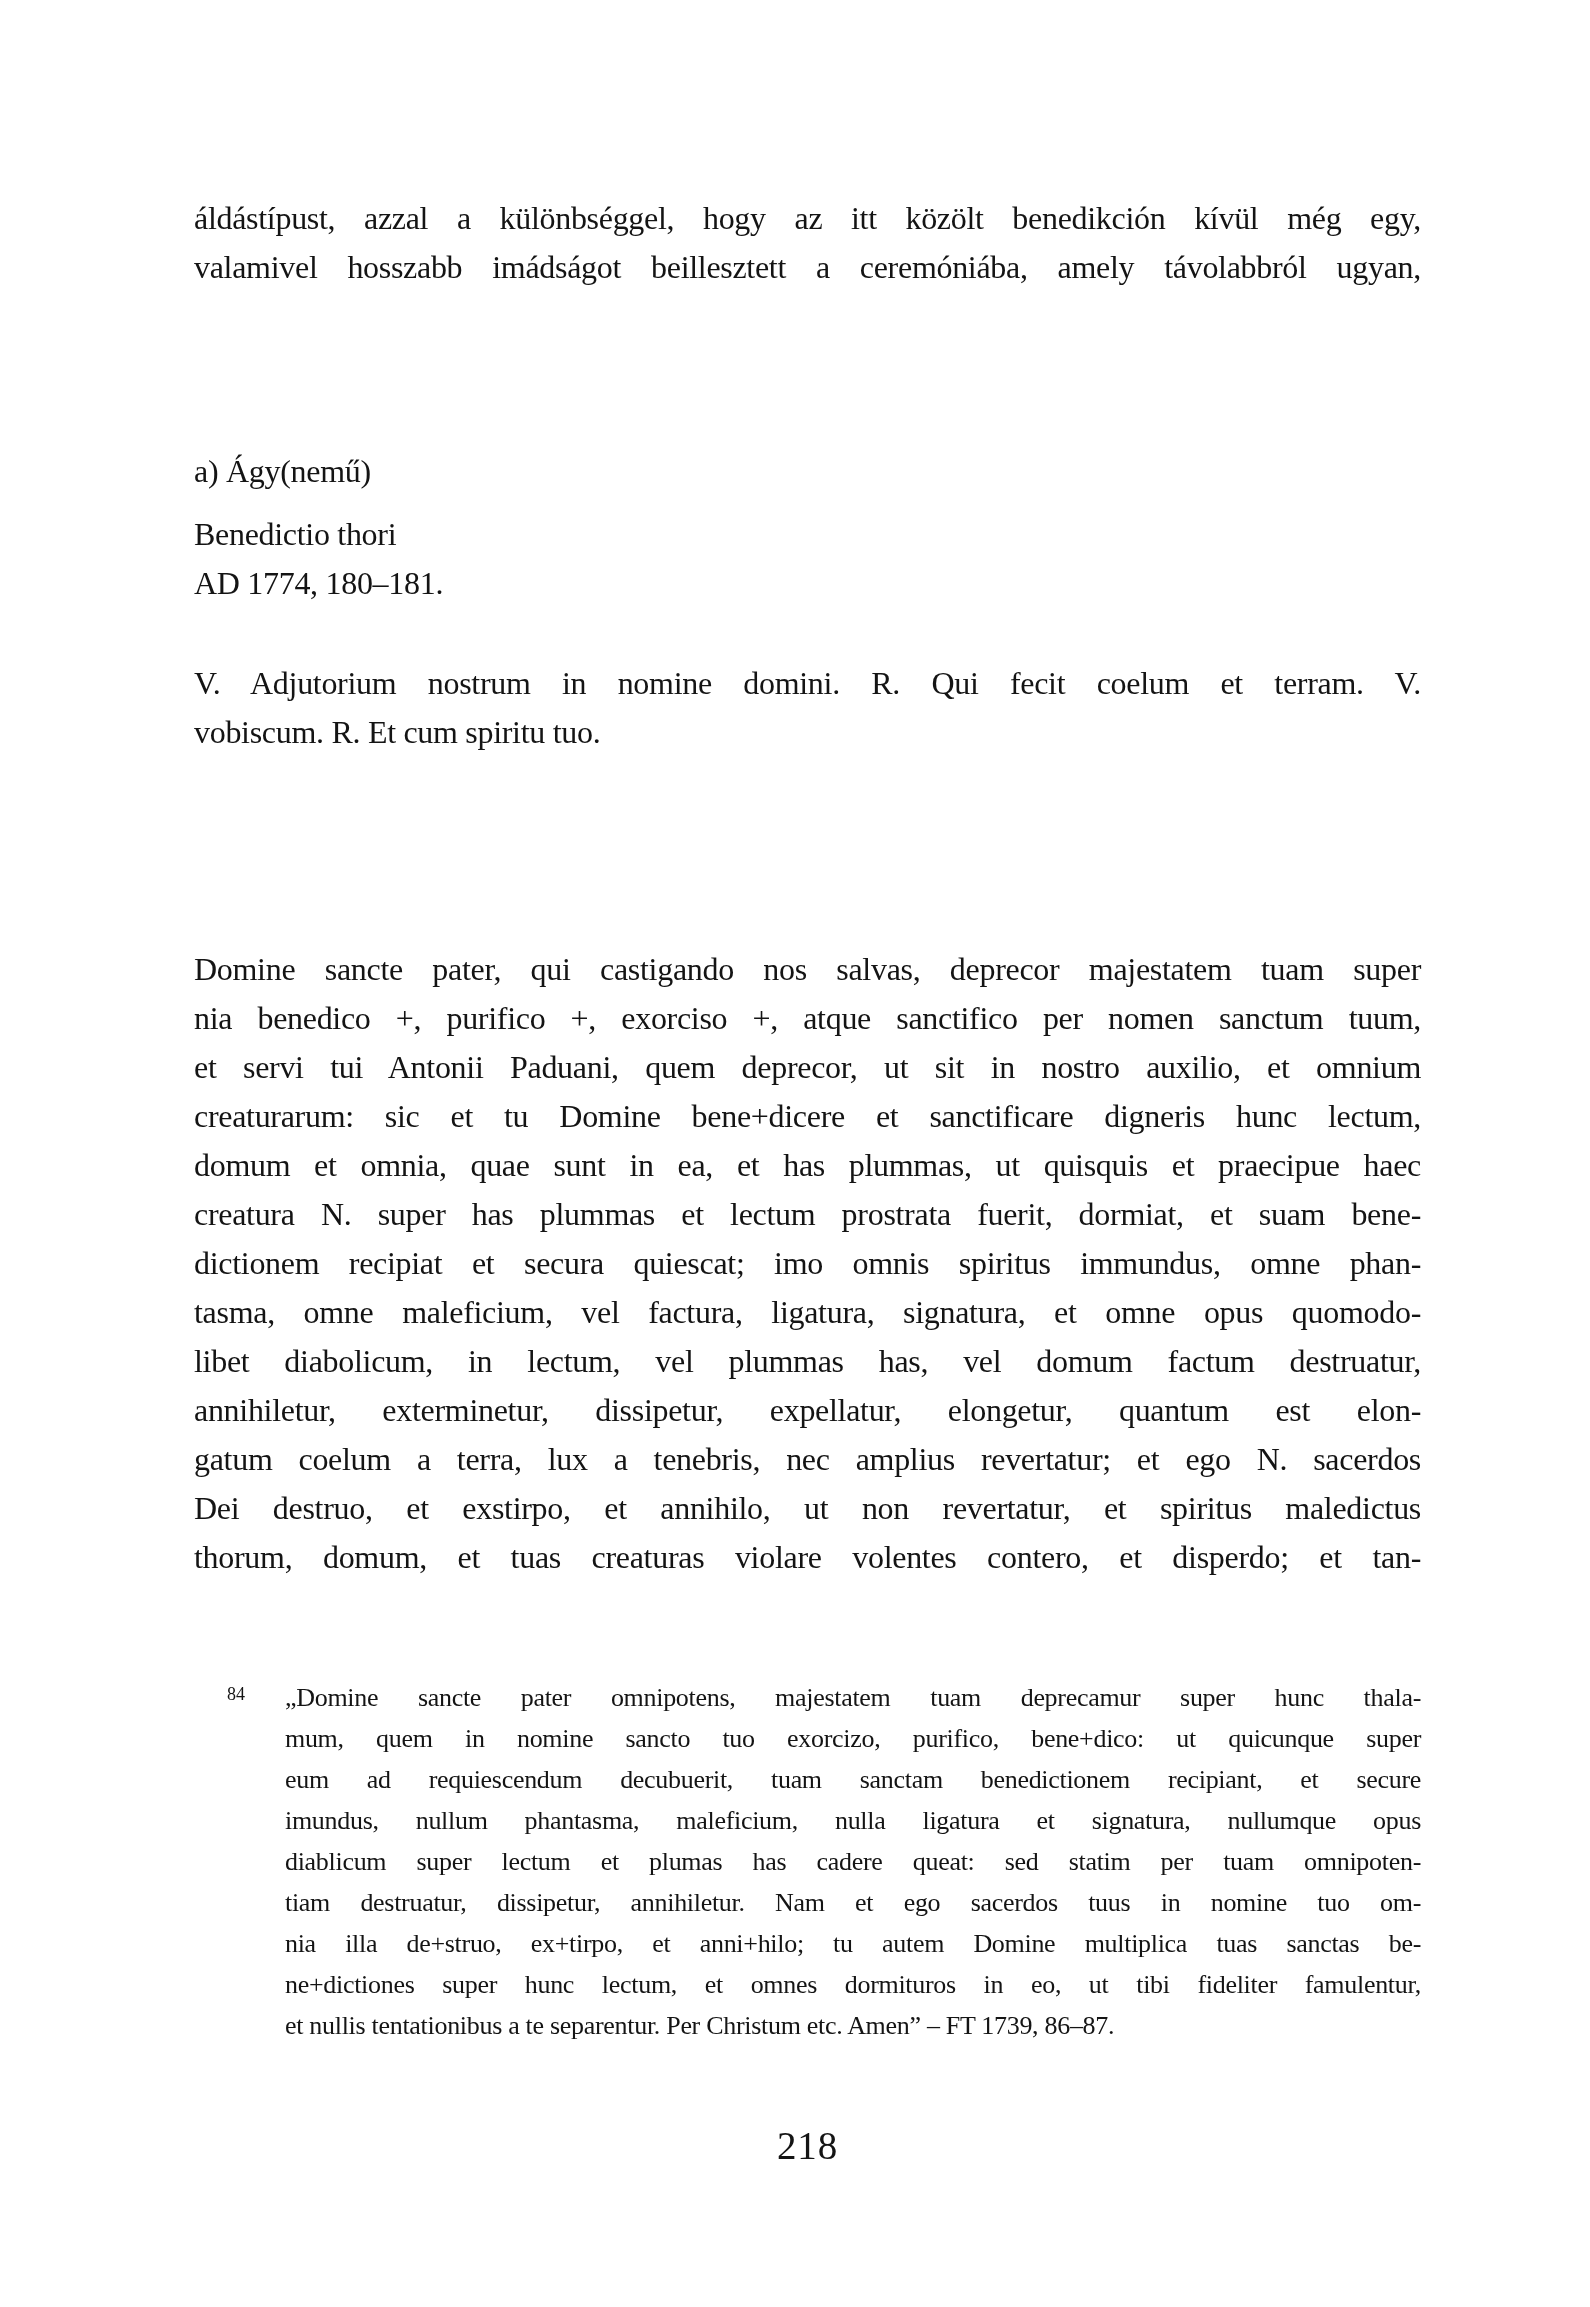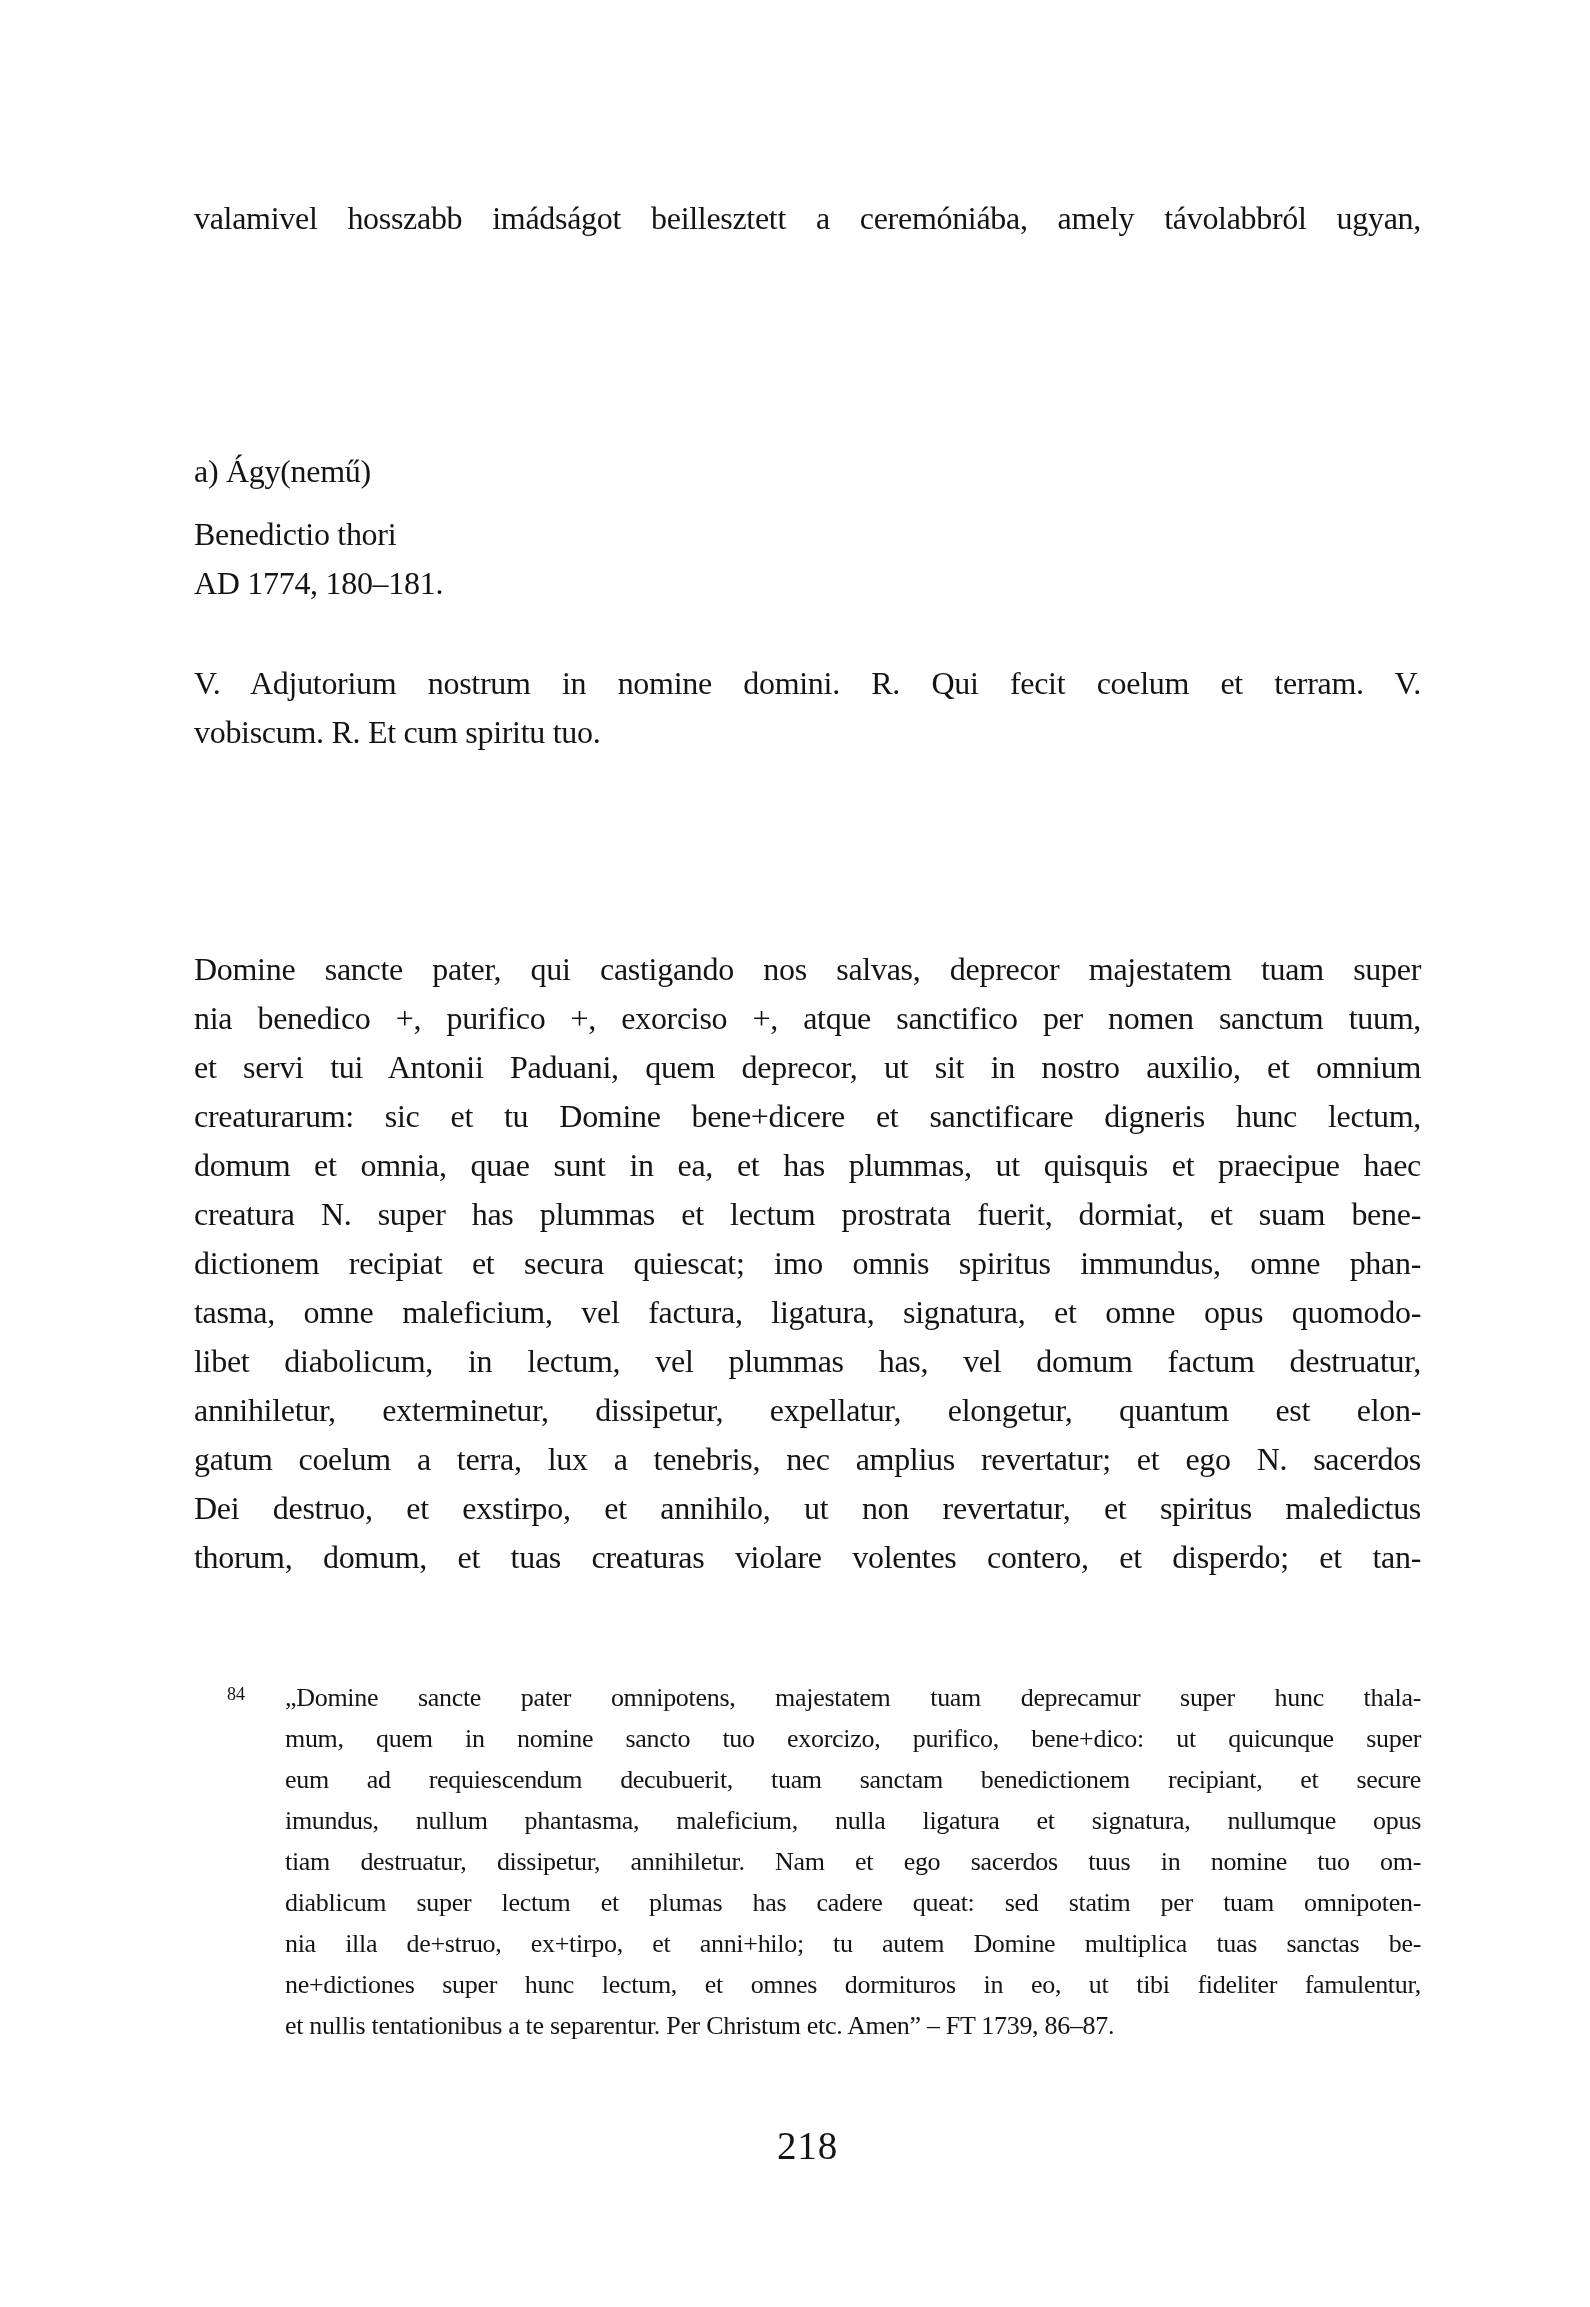--- a/index.html
+++ b/index.html
@@ -34,20 +34,21 @@
   }
   .page-number{top:2123px;text-align:center;font-size:39px;letter-spacing:0.9px;}
 </style>
 </head>
 <body>
 
 <div class="page">
 
   <section class="column body-text intro">
     <div class="just">
+        <div class="line">áldástípust, azzal a különbséggel, hogy az itt közölt benedikción kívül még egy,</div>
         <div class="line">valamivel hosszabb imádságot beillesztett a ceremóniába, amely távolabbról ugyan,</div>
       </div>
   </section>
 
   <section class="column body-text section-heading">
     <div class="line plain">a) Ágy(nemű)</div>
   </section>
 
   <section class="column body-text source">
       <div class="line">Benedictio thori</div>
@@ -78,22 +79,22 @@
       <div class="line">thorum, domum, et tuas creaturas violare volentes contero, et disperdo; et tan-</div>
     </section>
 
   <section class="column fn-text footnote">
     <span class="fn-marker">84</span>
     <div class="just">
         <div class="line">„Domine sancte pater omnipotens, majestatem tuam deprecamur super hunc thala-</div>
         <div class="line">mum, quem in nomine sancto tuo exorcizo, purifico, bene+dico: ut quicunque super</div>
         <div class="line">eum ad requiescendum decubuerit, tuam sanctam benedictionem recipiant, et secure</div>
         <div class="line">imundus, nullum phantasma, maleficium, nulla ligatura et signatura, nullumque opus</div>
+        <div class="line">diablicum super lectum et plumas has cadere queat: sed statim per tuam omnipoten-</div>
         <div class="line">tiam destruatur, dissipetur, annihiletur. Nam et ego sacerdos tuus in nomine tuo om-</div>
-        <div class="line">diablicum super lectum et plumas has cadere queat: sed statim per tuam omnipoten-</div>
         <div class="line">nia illa de+struo, ex+tirpo, et anni+hilo; tu autem Domine multiplica tuas sanctas be-</div>
         <div class="line">ne+dictiones super hunc lectum, et omnes dormituros in eo, ut tibi fideliter famulentur,</div>
       </div>
     <div class="line plain">et nullis tentationibus a te separentur. Per Christum etc. Amen” – FT 1739, 86–87.</div>
   </section>
 
   <div class="column page-number">218</div>
 
 </div>
 

